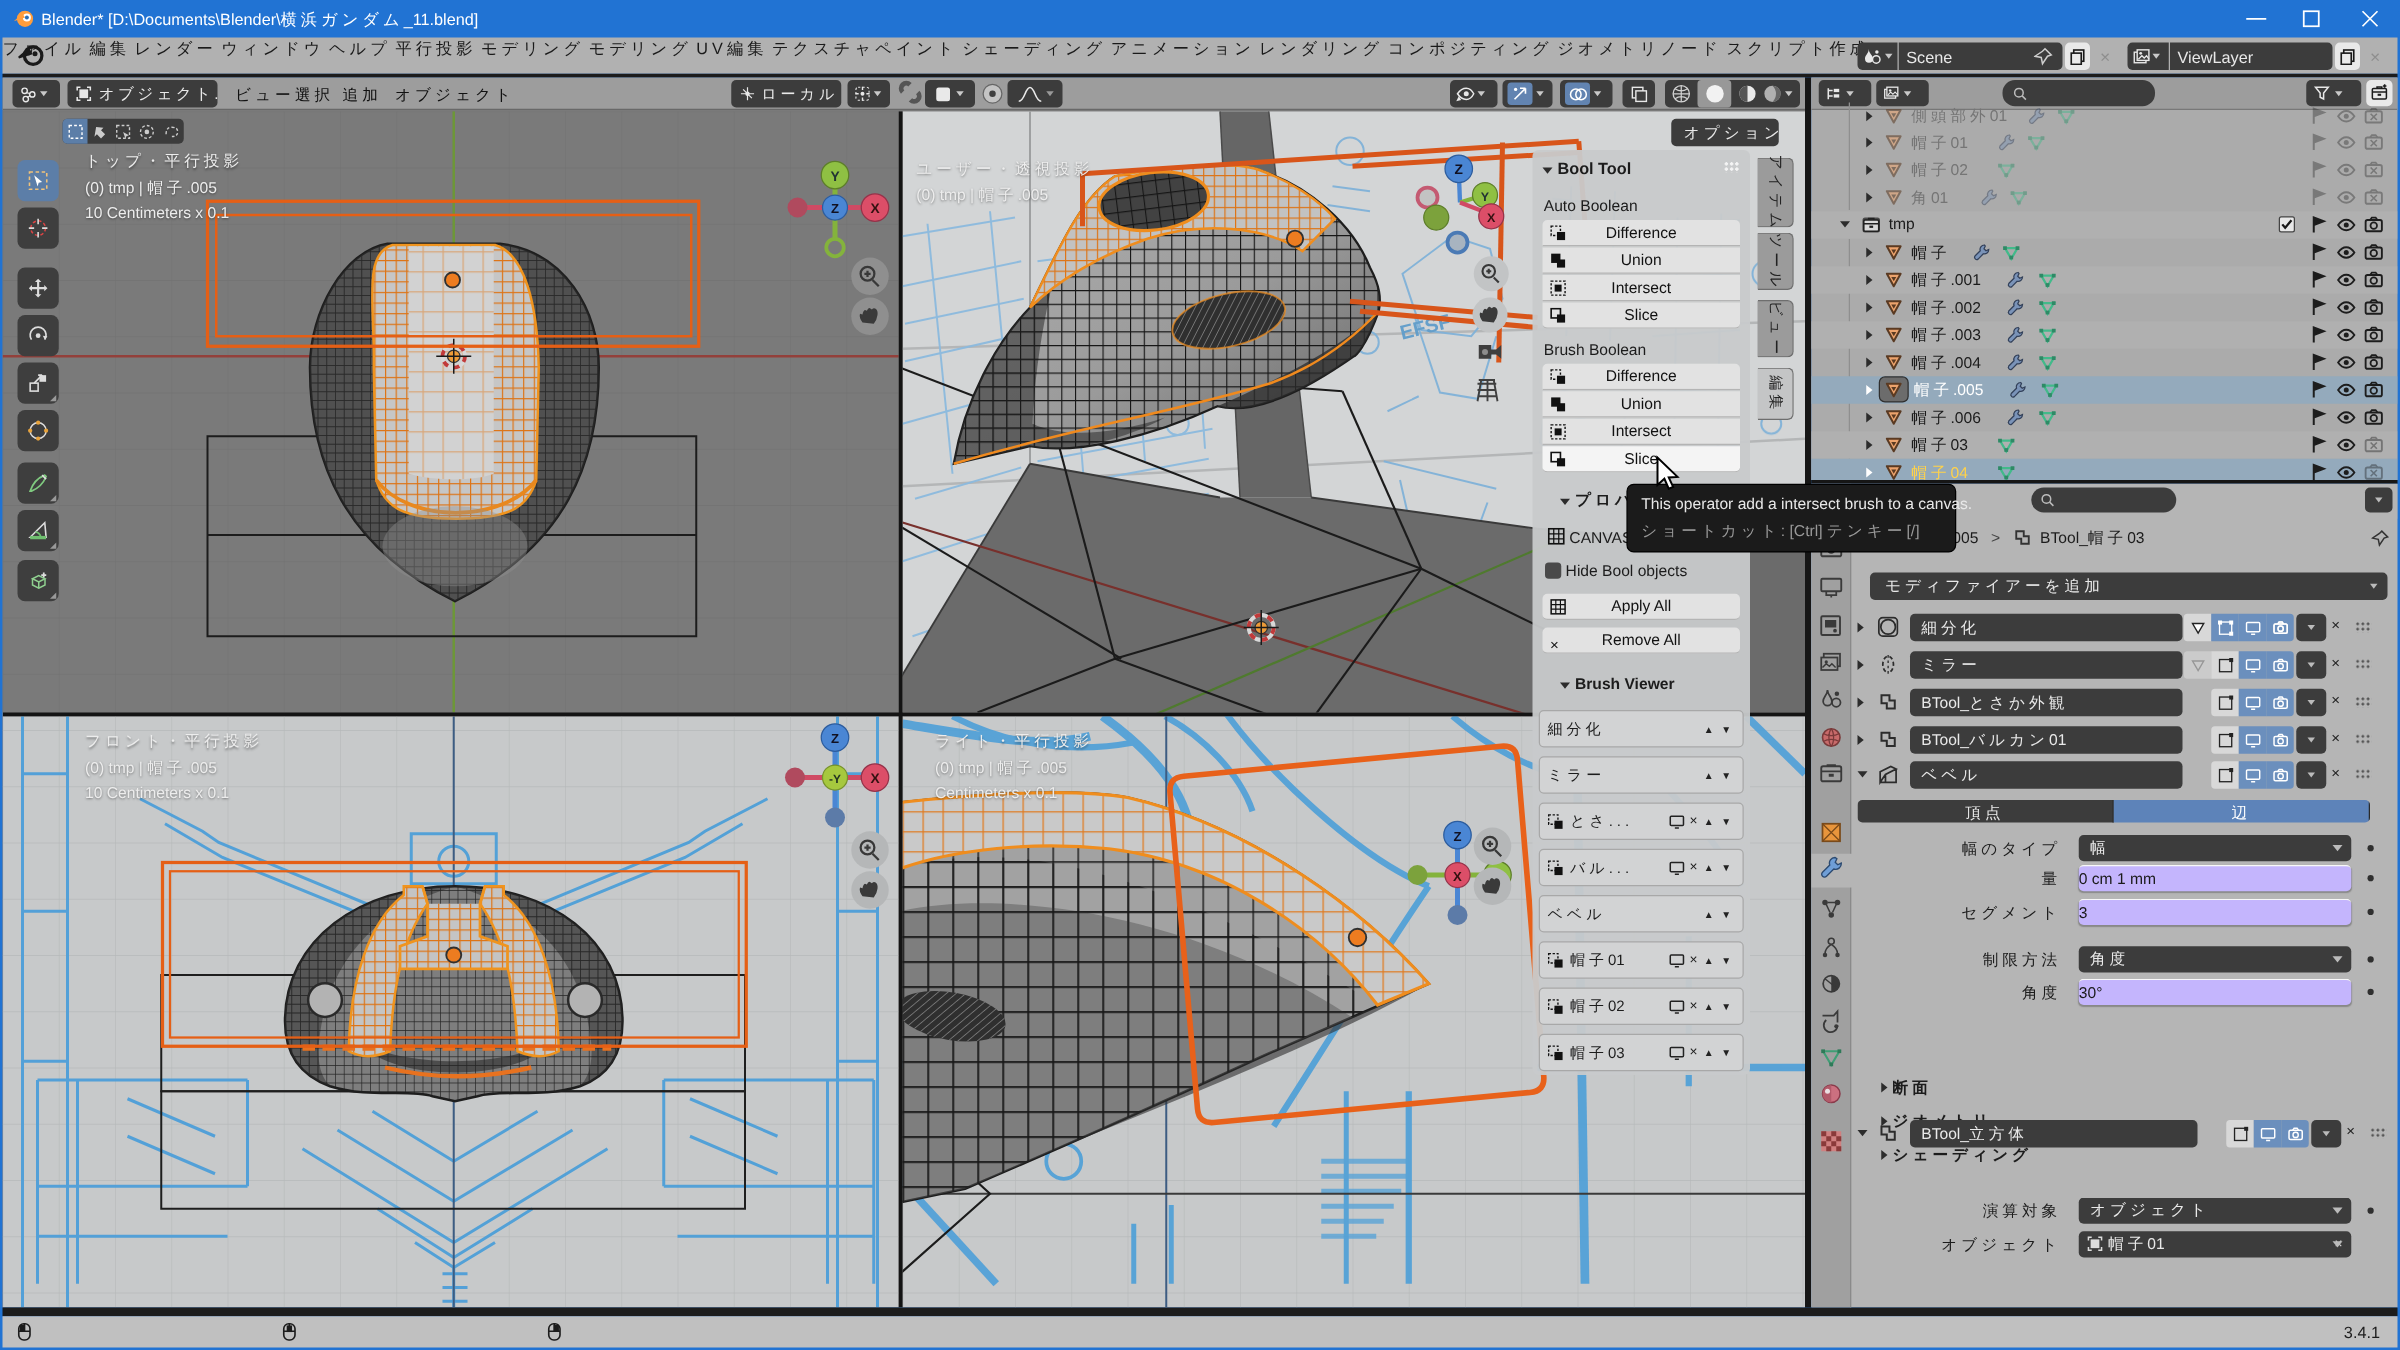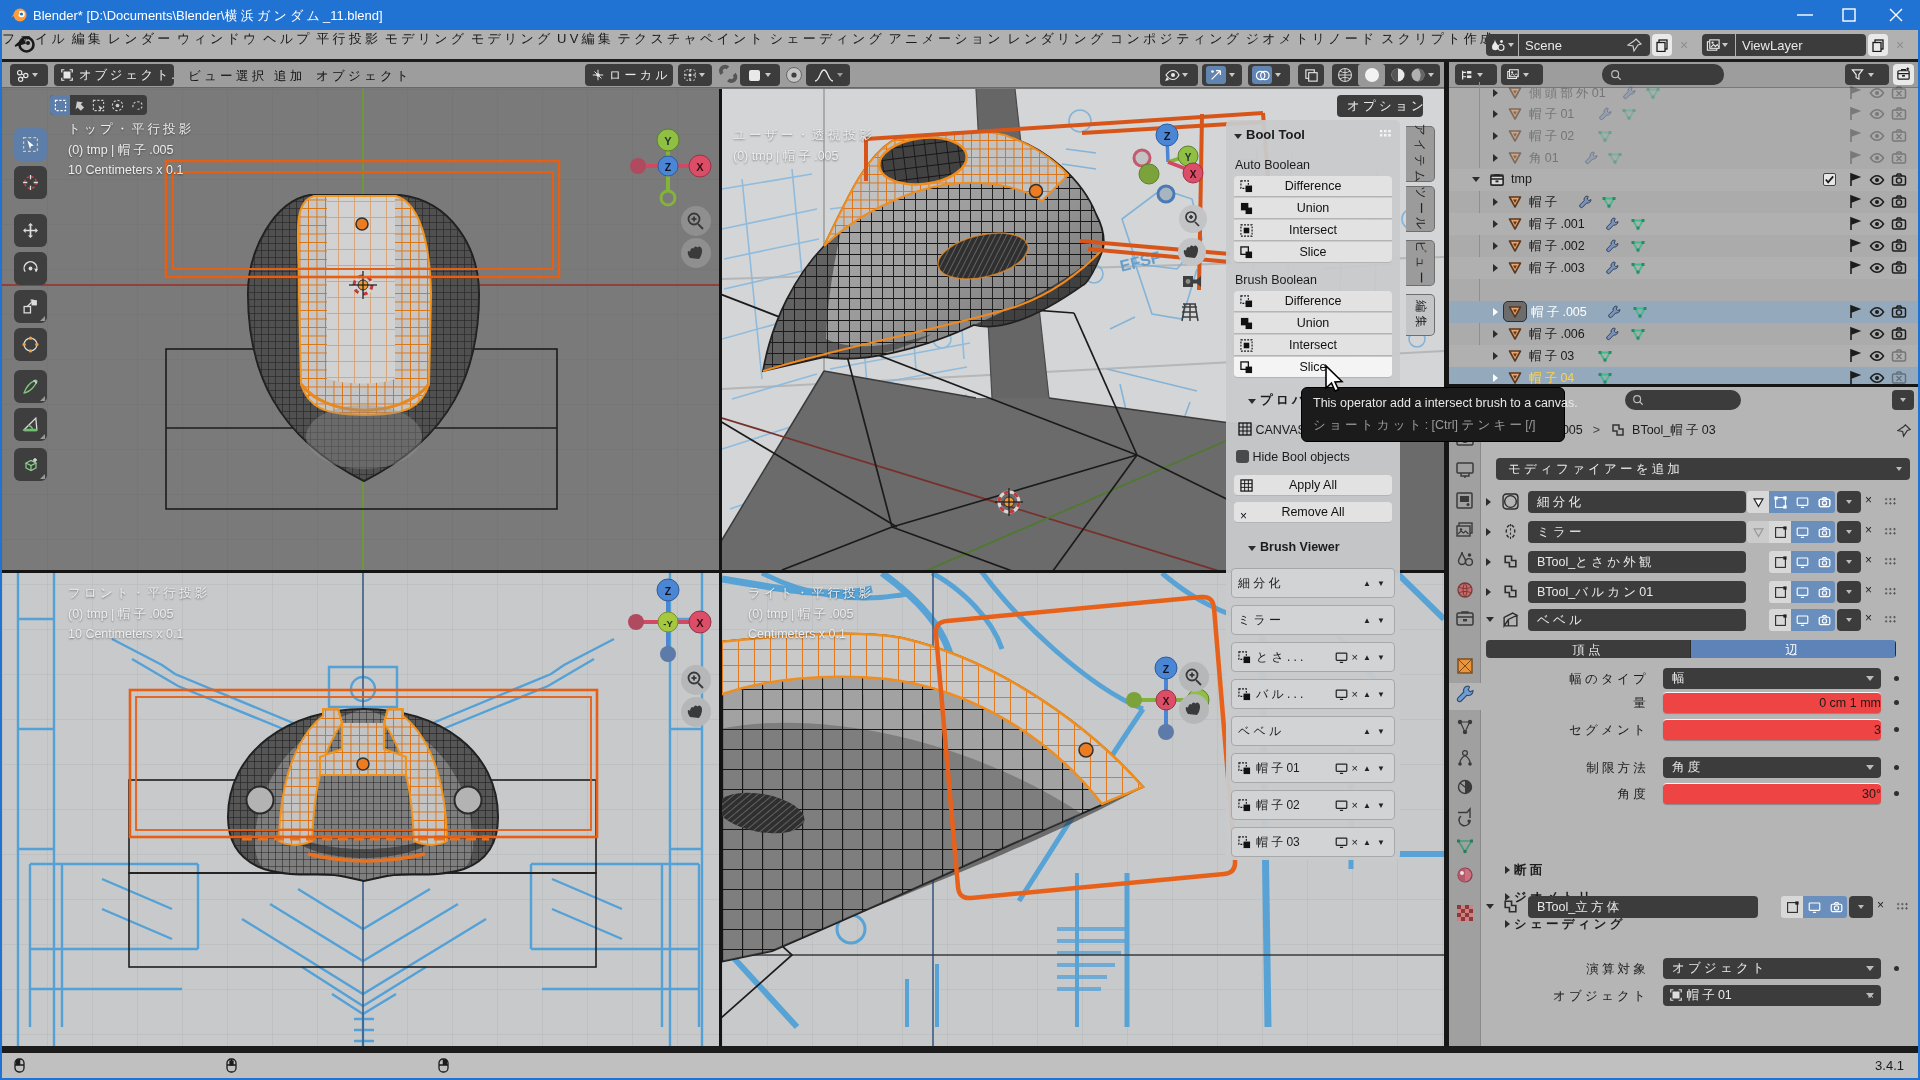--- a/index.html
+++ b/index.html
@@ -45,22 +45,22 @@
   .orow { position:absolute; left:0; width:469px; height:22px; }
   .oarr { position:absolute; top:5px; font-size:9px; color:#2c2c2c; }
   .oic  { position:absolute; top:3px; }
   .otx  { position:absolute; top:3px; }
   .gray .otx { color:#757575; }
   
   .plab { position:absolute; text-align:right; width:160px; left:40px; color:#1c1c1c; }
   .pdd  { position:absolute; left:214px; width:218px; height:21px; background:#3c3c3c;
     border-radius:4px; color:#e9e9e9; line-height:21px; padding-left:9px; }
   .pdd:after { content:""; position:absolute; right:7px; top:8px; width:0; height:0; border-top:5px solid #bbb; border-left:4px solid transparent; border-right:4px solid transparent; }
-  .pval { position:absolute; left:214px; width:218px; height:21px; background:#ef4444;
-    border-radius:4px; color:#1a1a1a; line-height:21px; text-align:right;
+  .pval { position:absolute; left:214px; width:218px; height:21px; background:#c4b5fd;
+    border-radius:4px; color:#1a1a1a; line-height:21px; text-align:left;
     border-top:1px solid #f8f8f8; box-shadow:0 1px 1px rgba(0,0,0,.25);}
   .pdot { position:absolute; left:445px; width:5px; height:5px; border-radius:50%; background:#2f2f2f; }
   .mrow { position:absolute; left:35px; width:426px; height:24px; }
   .mname { position:absolute; left:44px; top:1px; width:218px; height:22px; background:#3c3c3c;
     border-radius:4px; color:#e9e9e9; line-height:22px; padding-left:9px; font-size:12.5px; }
   .mtgl { position:absolute; top:1px; width:22px; height:22px; display:flex; align-items:center; justify-content:center; }
   .tglb { background:#6b8fbd; }
   .tgll { background:#d8d8d8; }
   .mdd { position:absolute; top:1px; width:24px; height:22px; background:#3c3c3c; border-radius:4px;
     color:#ccc; font-size:8px; display:flex; align-items:center; justify-content:center; }
@@ -1202,20 +1202,42 @@
           <svg class="oic" style="left:398px" width="16" height="16" viewBox="0 0 16 16">
             <use href="#i-flag"></use>
           </svg>
           <svg class="oic" style="left:420px" width="16" height="16" viewBox="0 0 16 16">
             <use href="#i-eye"></use>
           </svg>
           <svg class="oic" style="left:442px" width="16" height="16" viewBox="0 0 16 16">
             <use href="#i-cam"></use>
           </svg>
         </div>
+      <div class="orow" style="top:217px">
+          <span class="oarr tri-r" style="left:44px;top:7px"></span>
+          <svg class="oic" style="left:58px" width="16" height="16" viewBox="0 0 16 16">
+            <use href="#i-obj"></use>
+          </svg>
+          <span class="otx" style="left:80px"><span class="jps">帽子</span>.004</span>
+          <svg class="oic" style="left:155px" width="16" height="16" viewBox="0 0 16 16">
+            <use href="#i-wr"></use>
+          </svg>
+          <svg class="oic" style="left:181px" width="16" height="16" viewBox="0 0 16 16">
+            <use href="#i-md"></use>
+          </svg>
+          <svg class="oic" style="left:398px" width="16" height="16" viewBox="0 0 16 16">
+            <use href="#i-flag"></use>
+          </svg>
+          <svg class="oic" style="left:420px" width="16" height="16" viewBox="0 0 16 16">
+            <use href="#i-eye"></use>
+          </svg>
+          <svg class="oic" style="left:442px" width="16" height="16" viewBox="0 0 16 16">
+            <use href="#i-cam"></use>
+          </svg>
+        </div>
       <div class="orow" style="top:239px;background:#94aabc">
           <span class="oarr tri-r" style="left:44px;top:7px;border-left-color:#fff"></span>
           <div style="position:absolute;left:54px;top:0px;width:24px;height:21px;background:#6c6c6c;border:1.5px solid #2f2f2f;border-radius:5px"></div>
           <svg class="oic" style="left:58px" width="16" height="16" viewBox="0 0 16 16">
             <use href="#i-obj"></use>
           </svg>
           <span class="otx" style="left:82px;color:#fff"><span class="jps">帽子</span>.005</span>
           <svg class="oic" style="left:157px" width="16" height="16" viewBox="0 0 16 16">
             <use href="#i-wr"></use>
           </svg>

